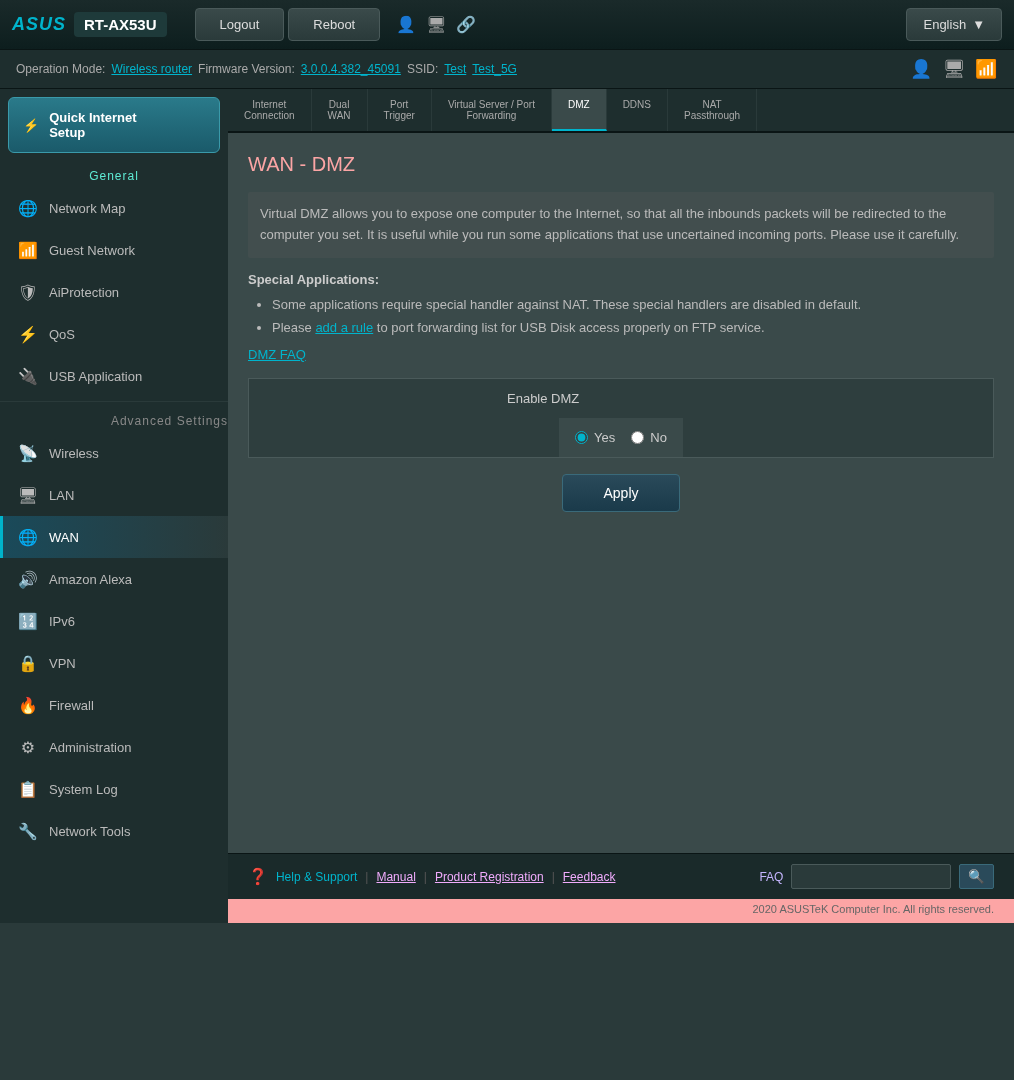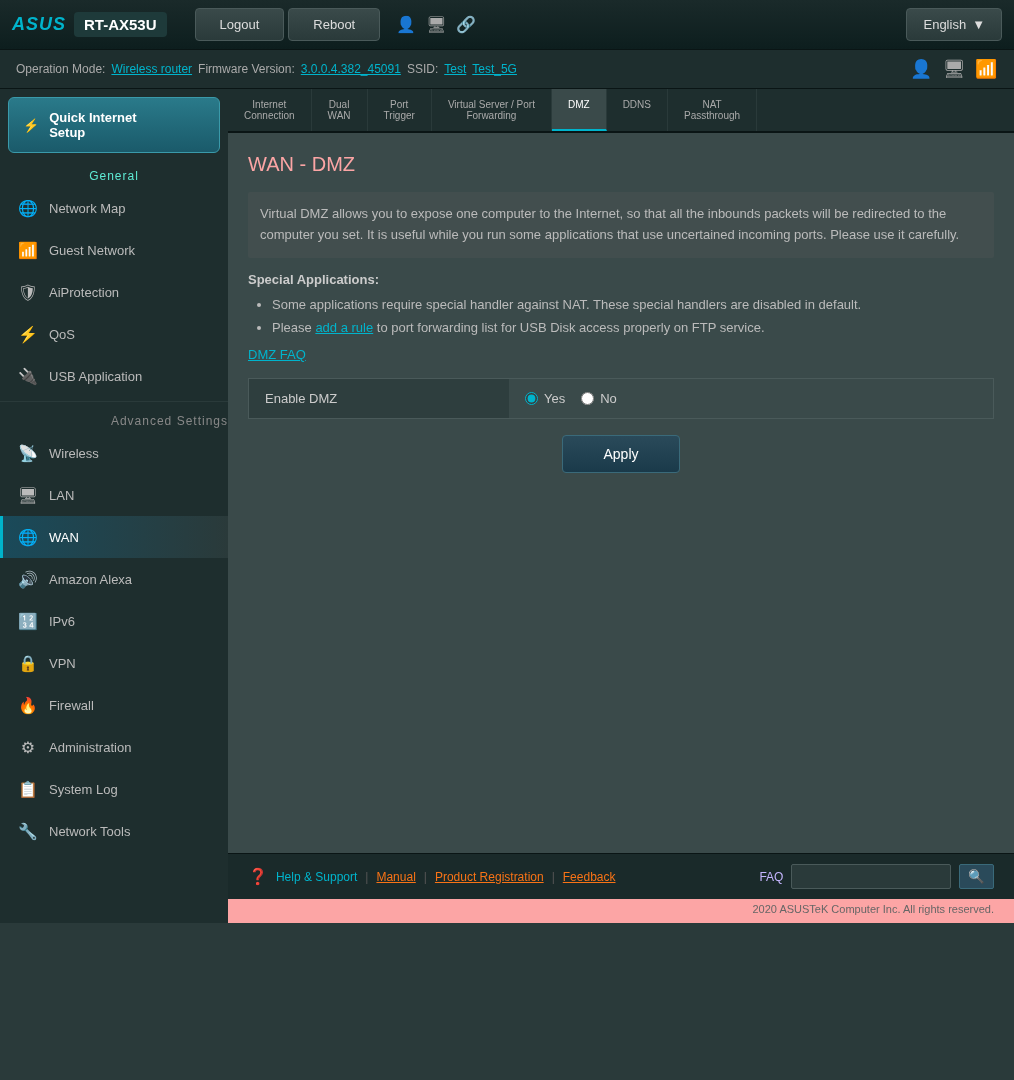--- a/index.html
+++ b/index.html
@@ -253,20 +253,21 @@
       cursor: pointer;
       display: inline-block;
       margin-bottom: 16px;
     }
     .settings-row {
       display: flex;
       align-items: center;
       background: #2e3e3e;
       border: 1px solid #4a5a5a;
       margin-bottom: 12px;
+      flex-direction: column;
     }
     .settings-label {
       padding: 12px 16px;
       color: #ccc;
       font-size: 13px;
       width: 260px;
       flex-shrink: 0;
     }
     .settings-control {
       padding: 12px 16px;
@@ -302,21 +303,21 @@
     
     .footer {
       background: #1a2a2a;
       padding: 10px 20px;
       display: flex;
       align-items: center;
       gap: 8px;
       font-size: 12px;
       border-top: 1px solid #0a1515;
     }
-    .footer a { color: #f97316; text-decoration: underline; cursor: pointer; }
+    .footer a { color: #f0abfc; text-decoration: underline; cursor: pointer; }
     .faq-area {
       margin-left: auto;
       display: flex;
       align-items: center;
       gap: 8px;
     }
     .faq-label { color: #c4b5fd; text-align: center; }
     .faq-input {
       background: #2a3a3a;
       border: 1px solid #4a5a5a;

